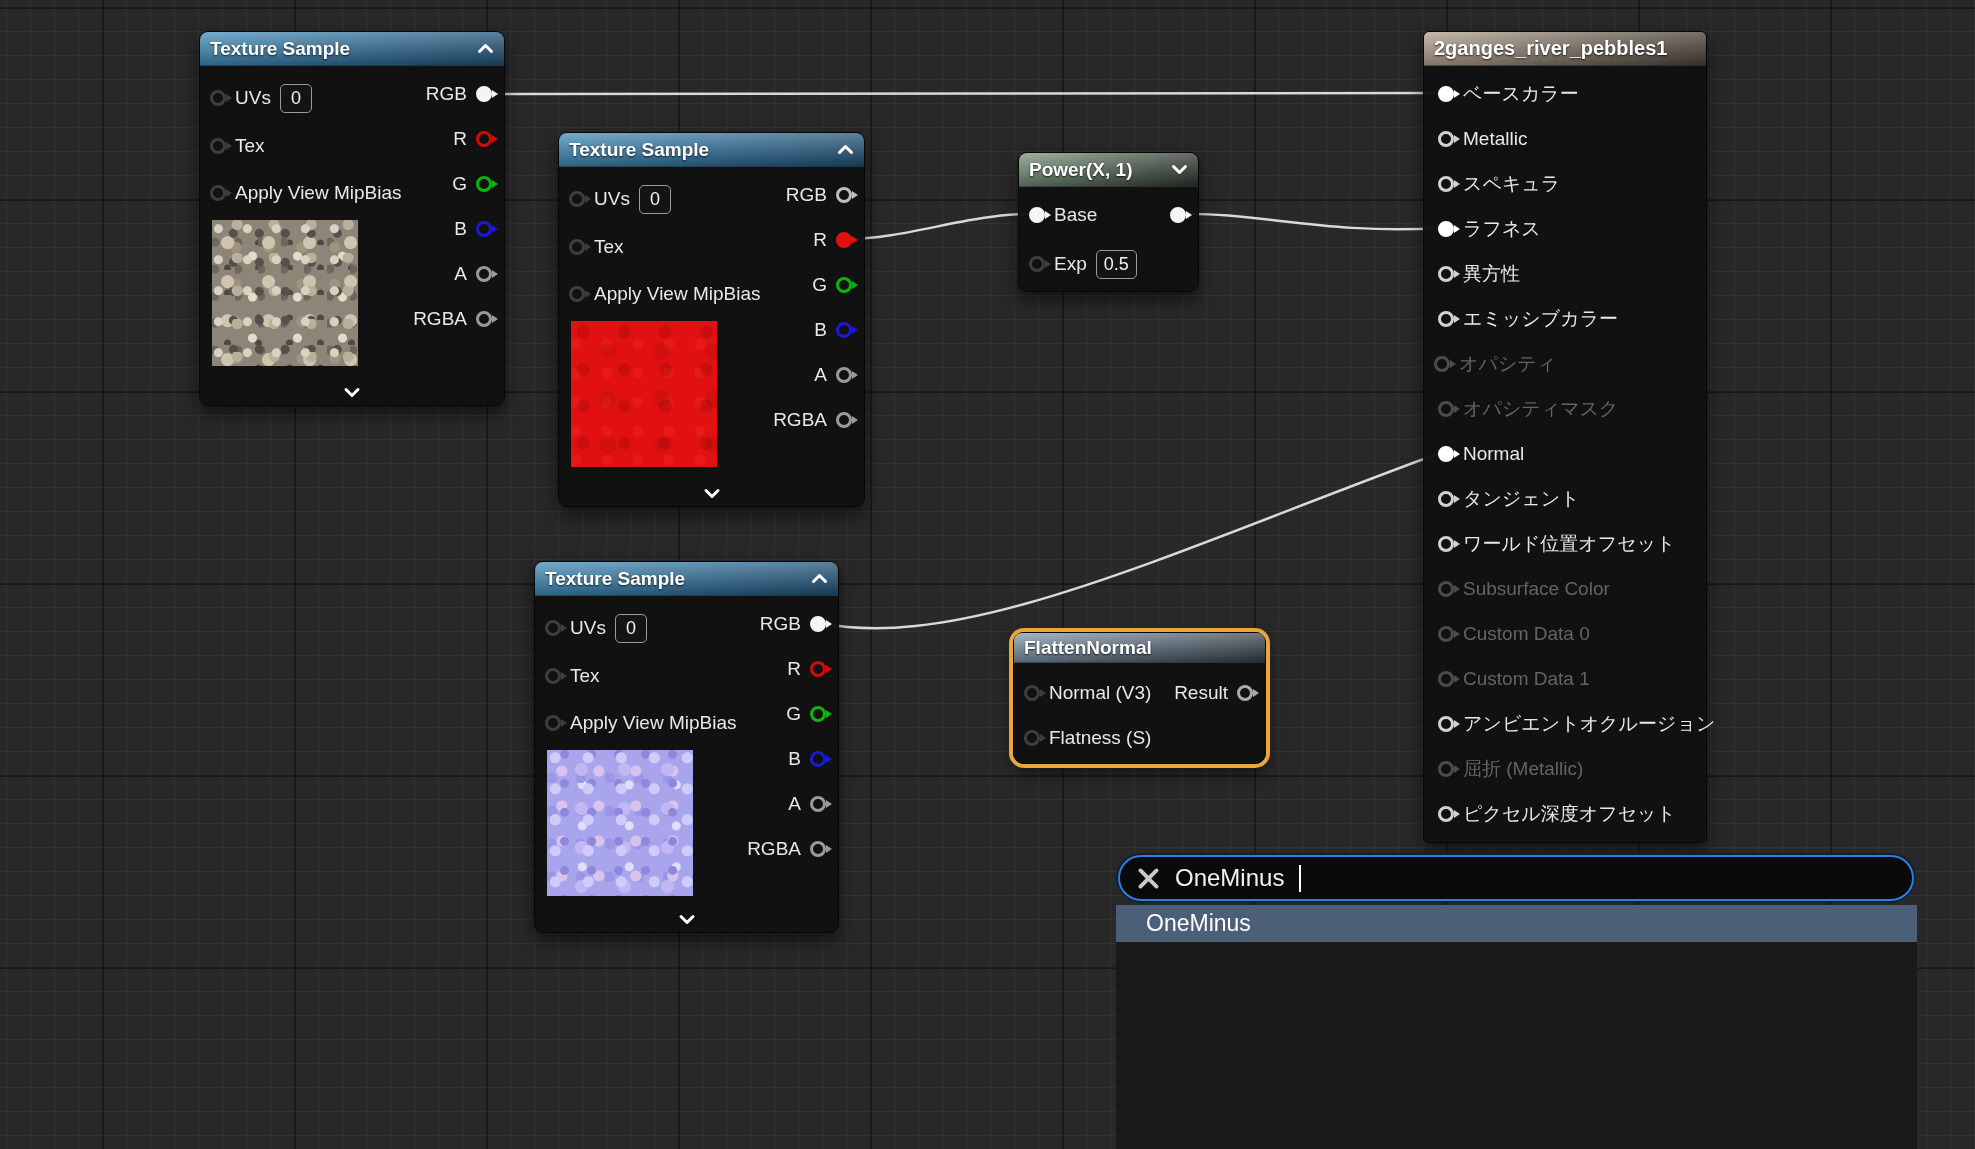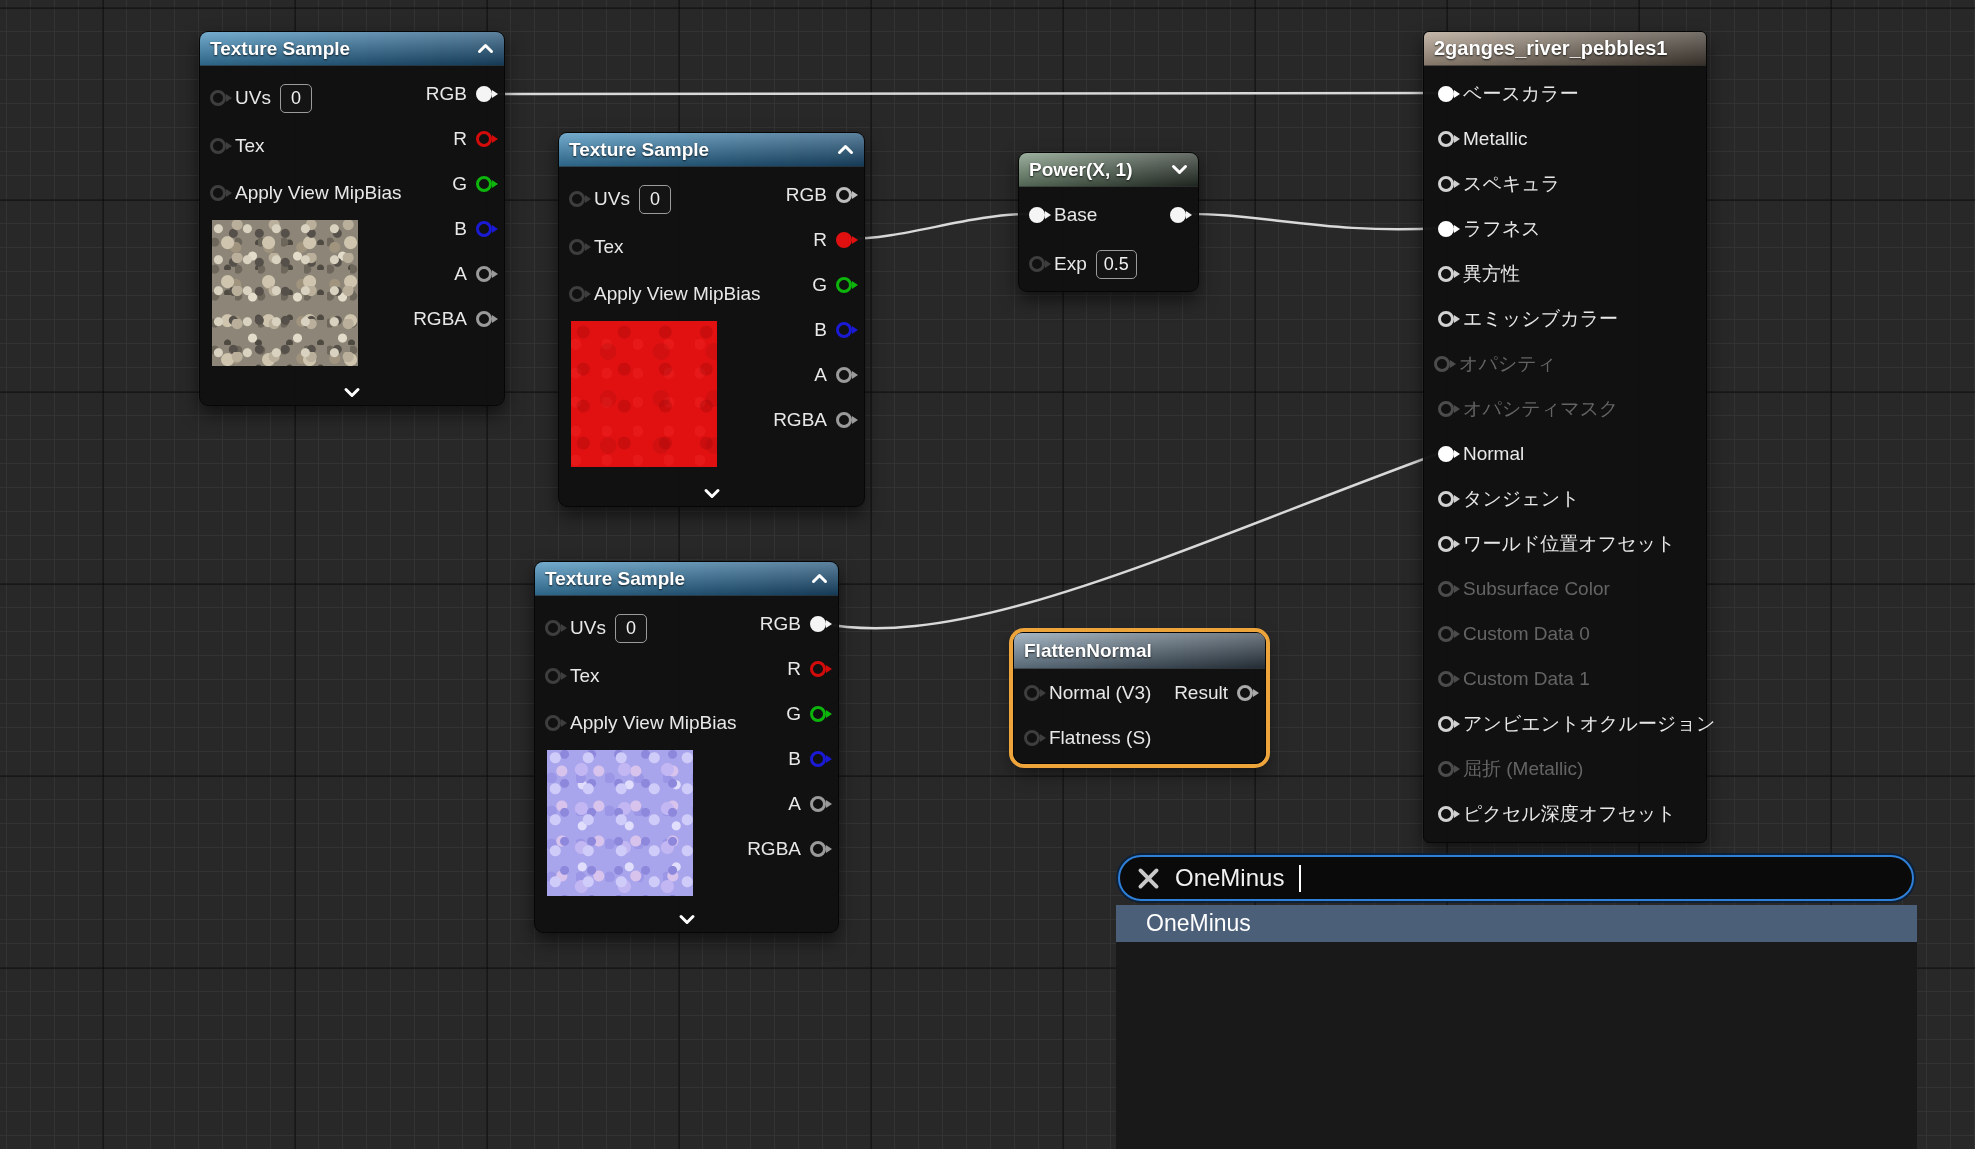--- a/index.html
+++ b/index.html
@@ -273,21 +273,21 @@
       <span class="pin filled" style="--pc:#f5f5f5"></span>
     </div>
     <div class="row in" style="top:98px">
       <span class="pin" style="--pc:#3e3e3e"></span>
       <span class="plabel">Exp</span>
       <span class="valbox">0.5</span>
     </div>
   </div>
 
   <div class="node selected" style="left:1013px;top:632px;width:253px;height:132px">
-    <div class="nhead hdr-steel" style="height:36px">
+    <div class="nhead hdr-steel" style="height:30px">
       <span class="ntitle">FlattenNormal</span>
     </div>
     <div class="row in" style="top:47px">
       <span class="pin" style="--pc:#3e3e3e"></span>
       <span class="plabel">Normal (V3)</span>
     </div>
     <div class="row out" style="top:47px">
       <span class="plabel">Result</span>
       <span class="pin" style="--pc:#aaaaaa"></span>
     </div>

